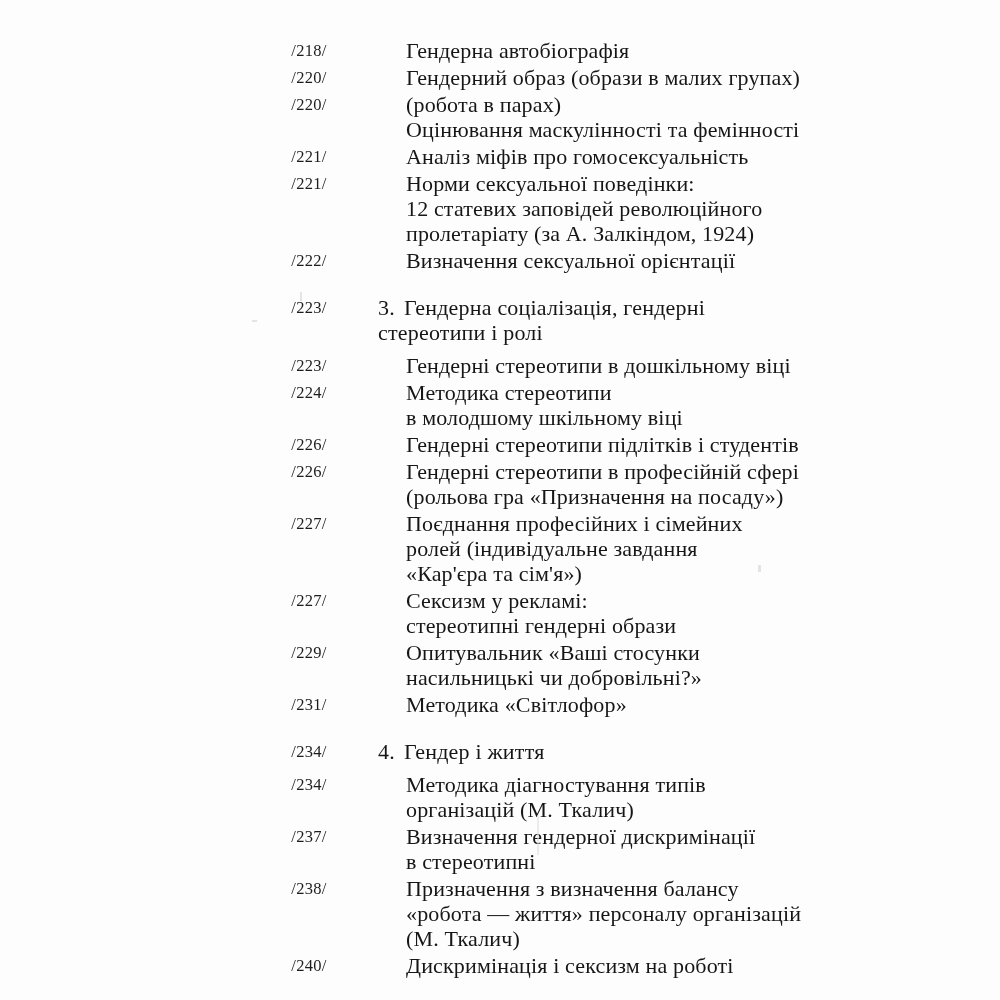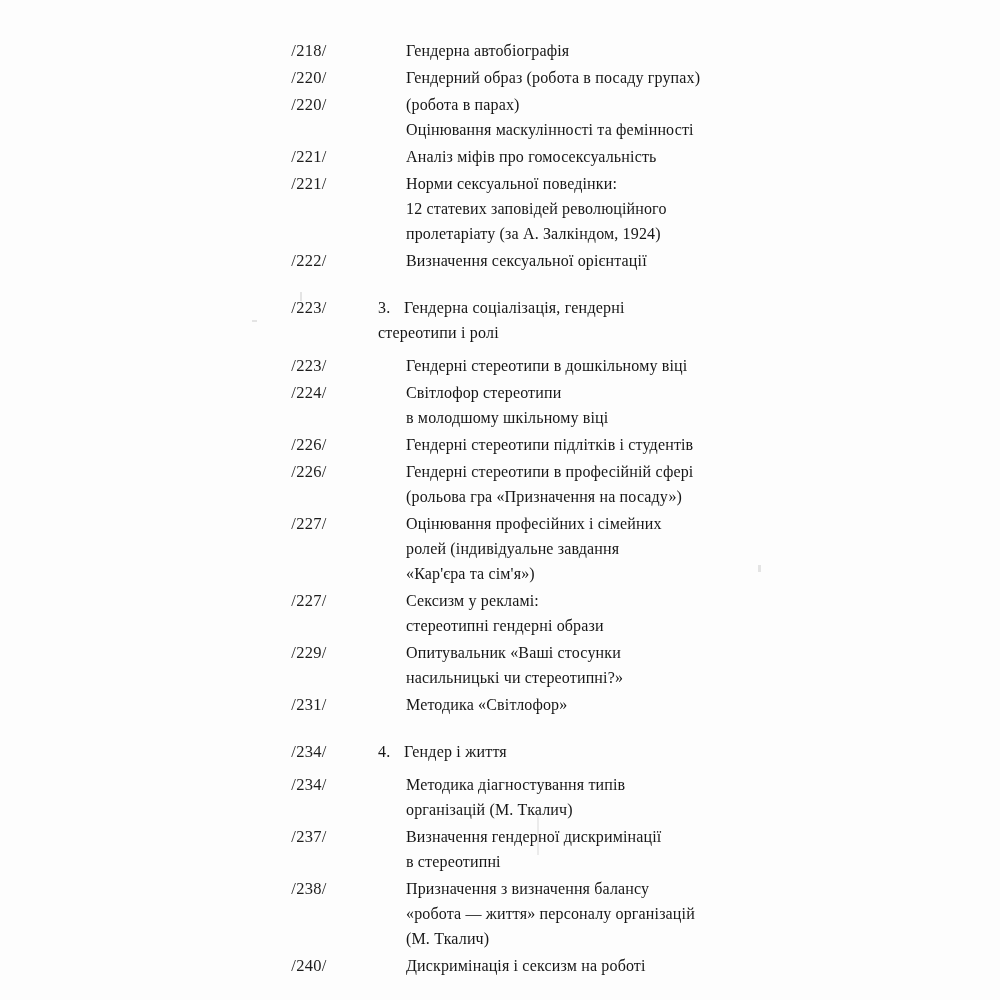--- a/index.html
+++ b/index.html
@@ -40,21 +40,21 @@
     flex: 0 0 118px;
     text-align: center;
     font-size: 16.5px;
     letter-spacing: 0.3px;
     line-height: 25px;
     white-space: nowrap;
     color: #1d1d1d;
   }
   .title {
     flex: 1 1 auto;
-    font-size: 16px;
+    font-size: 22px;
     line-height: 25px;
     color: #161616;
     letter-spacing: 0.15px;
     padding-left: 38px;
   }
   .title .line {
     display: block;
     white-space: pre;
   }
   .title.section {
@@ -90,21 +90,21 @@
   <div class="toc" id="toc">
       <div class="entry">
         <div class="page-num">/218/</div>
         <div class="title">
           <span class="line">Гендерна автобіографія</span>
         </div>
       </div>
       <div class="entry">
         <div class="page-num">/220/</div>
         <div class="title">
-          <span class="line">Гендерний образ (робота в посаду групах)</span>
+          <span class="line">Гендерний образ (образи в малих групах)</span>
         </div>
       </div>
       <div class="entry">
         <div class="page-num">/220/</div>
         <div class="title">
           <span class="line">(робота в парах)</span>
           <span class="line">Оцінювання маскулінності та фемінності</span>
         </div>
       </div>
       <div class="entry">
@@ -136,57 +136,57 @@
       </div>
       <div class="entry small-gap-before">
         <div class="page-num">/223/</div>
         <div class="title">
           <span class="line">Гендерні стереотипи в дошкільному віці</span>
         </div>
       </div>
       <div class="entry">
         <div class="page-num">/224/</div>
         <div class="title">
-          <span class="line">Світлофор стереотипи</span>
+          <span class="line">Методика стереотипи</span>
           <span class="line">в молодшому шкільному віці</span>
         </div>
       </div>
       <div class="entry">
         <div class="page-num">/226/</div>
         <div class="title">
           <span class="line">Гендерні стереотипи підлітків і студентів</span>
         </div>
       </div>
       <div class="entry">
         <div class="page-num">/226/</div>
         <div class="title">
           <span class="line">Гендерні стереотипи в професійній сфері</span>
           <span class="line">(рольова гра «Призначення на посаду»)</span>
         </div>
       </div>
       <div class="entry">
         <div class="page-num">/227/</div>
         <div class="title">
-          <span class="line">Оцінювання професійних і сімейних</span>
+          <span class="line">Поєднання професійних і сімейних</span>
           <span class="line">ролей (індивідуальне завдання</span>
           <span class="line">«Кар'єра та сім'я»)</span>
         </div>
       </div>
       <div class="entry">
         <div class="page-num">/227/</div>
         <div class="title">
           <span class="line">Сексизм у рекламі:</span>
           <span class="line">стереотипні гендерні образи</span>
         </div>
       </div>
       <div class="entry">
         <div class="page-num">/229/</div>
         <div class="title">
           <span class="line">Опитувальник «Ваші стосунки</span>
-          <span class="line">насильницькі чи стереотипні?»</span>
+          <span class="line">насильницькі чи добровільні?»</span>
         </div>
       </div>
       <div class="entry">
         <div class="page-num">/231/</div>
         <div class="title">
           <span class="line">Методика «Світлофор»</span>
         </div>
       </div>
       <div class="entry gap-before">
         <div class="page-num">/234/</div>

